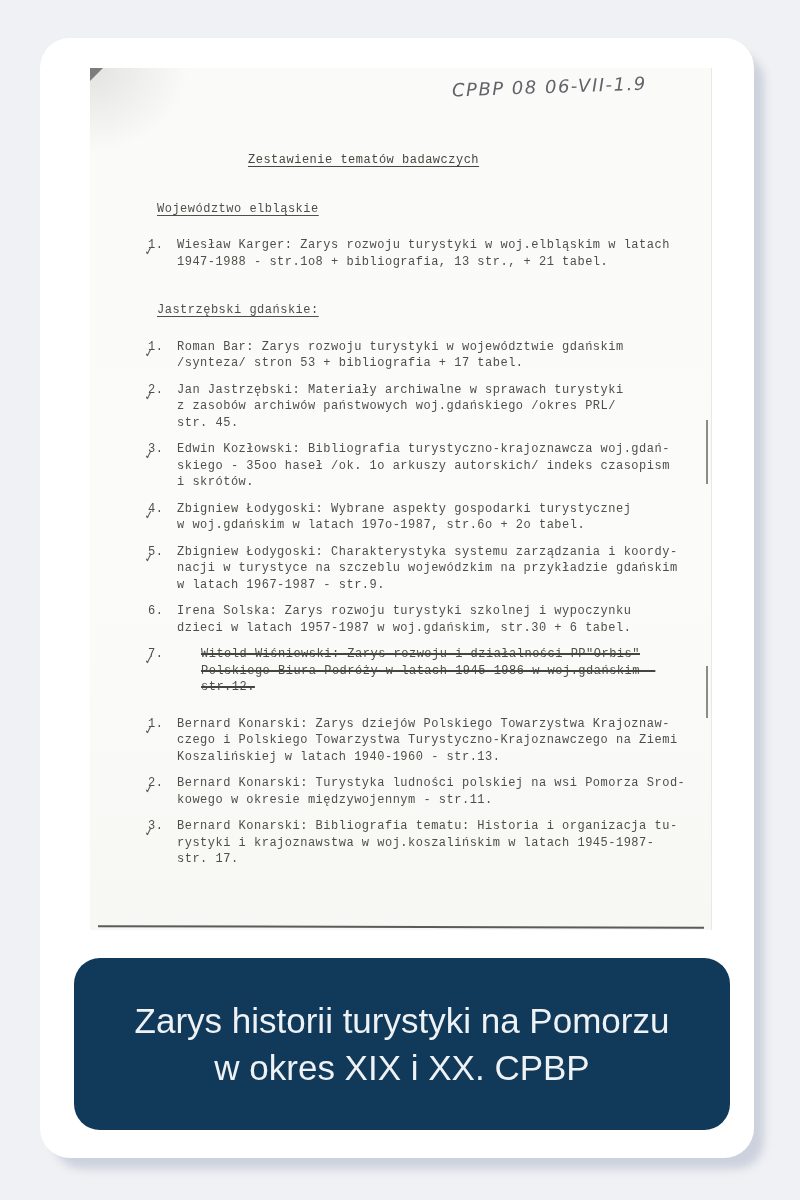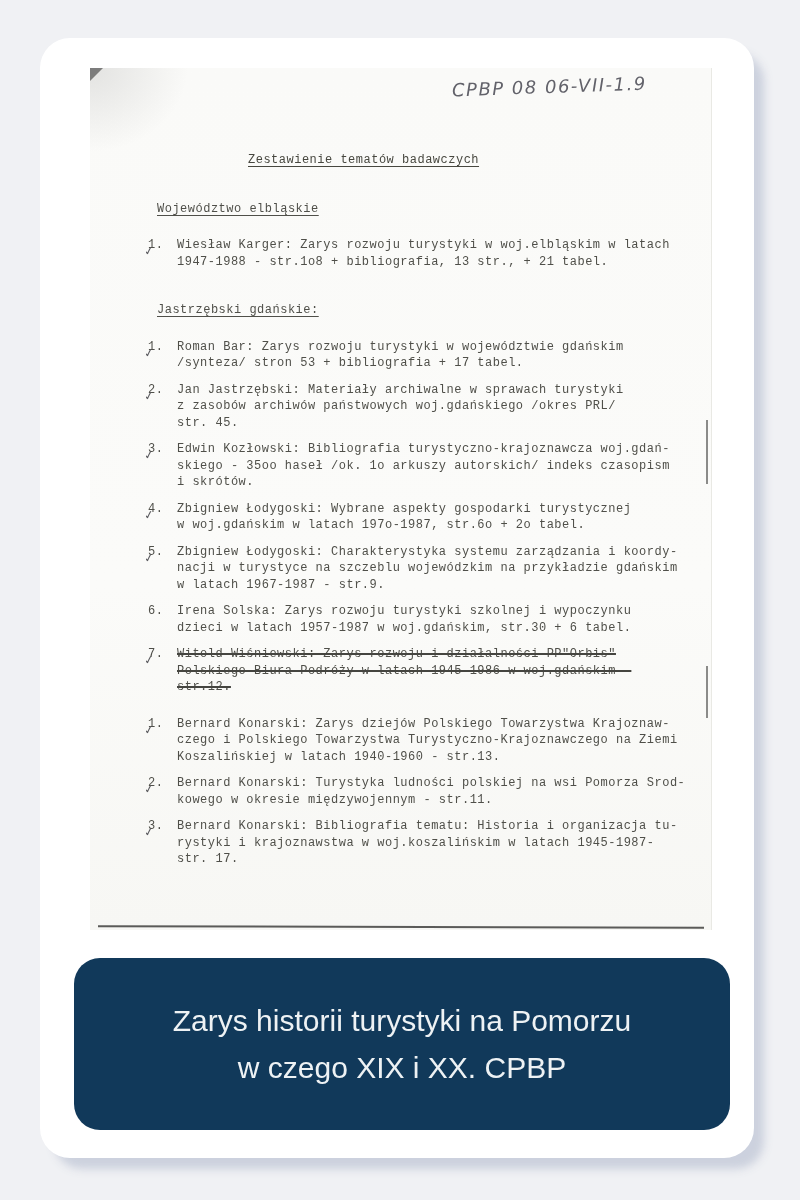--- a/index.html
+++ b/index.html
@@ -61,27 +61,27 @@
   .sec-head-wrap{margin-bottom:10px;}
   .item{display:flex;margin-bottom:10px;}
   .num{width:29px;flex:none;position:relative;}
   .check{
     position:absolute;left:-4px;top:6px;
     font-family:"DejaVu Sans",sans-serif;
     font-size:12px;color:#5c5c60;
     transform:rotate(-10deg);
   }
   .itext{white-space:pre-line;width:540px;}
-  .struck{text-decoration:line-through;text-decoration-thickness:1.5px;text-decoration-color:#454540;}
+  .struck{text-decoration:line-through;text-decoration-thickness:1.5px;text-decoration-color:#454540;margin-left:24px;}
   
   .caption{
     position:absolute;left:34px;top:920px;width:656px;height:172px;
     background:#11395a;border-radius:26px;
     color:#eef2f4;text-align:center;
-    font-size:30px;line-height:47px;
+    font-size:35px;line-height:47px;
     display:flex;flex-direction:column;justify-content:center;
   }
 </style>
 </head>
 <body>
 
 <div class="card">
 
   <div class="scan">
     <div class="corner-smudge"></div>
@@ -165,16 +165,16 @@
 rystyki i krajoznawstwa w woj.koszalińskim w latach 1945-1987-
 str. 17.</span>
         </div>
       </div>
 
     </div>
   </div>
 
   <div class="caption">
     <div>Zarys historii turystyki na Pomorzu</div>
-    <div>w czego XIX i XX. CPBP</div>
+    <div>w okres XIX i XX. CPBP</div>
   </div>
 
 </div>
 
 </body></html>

